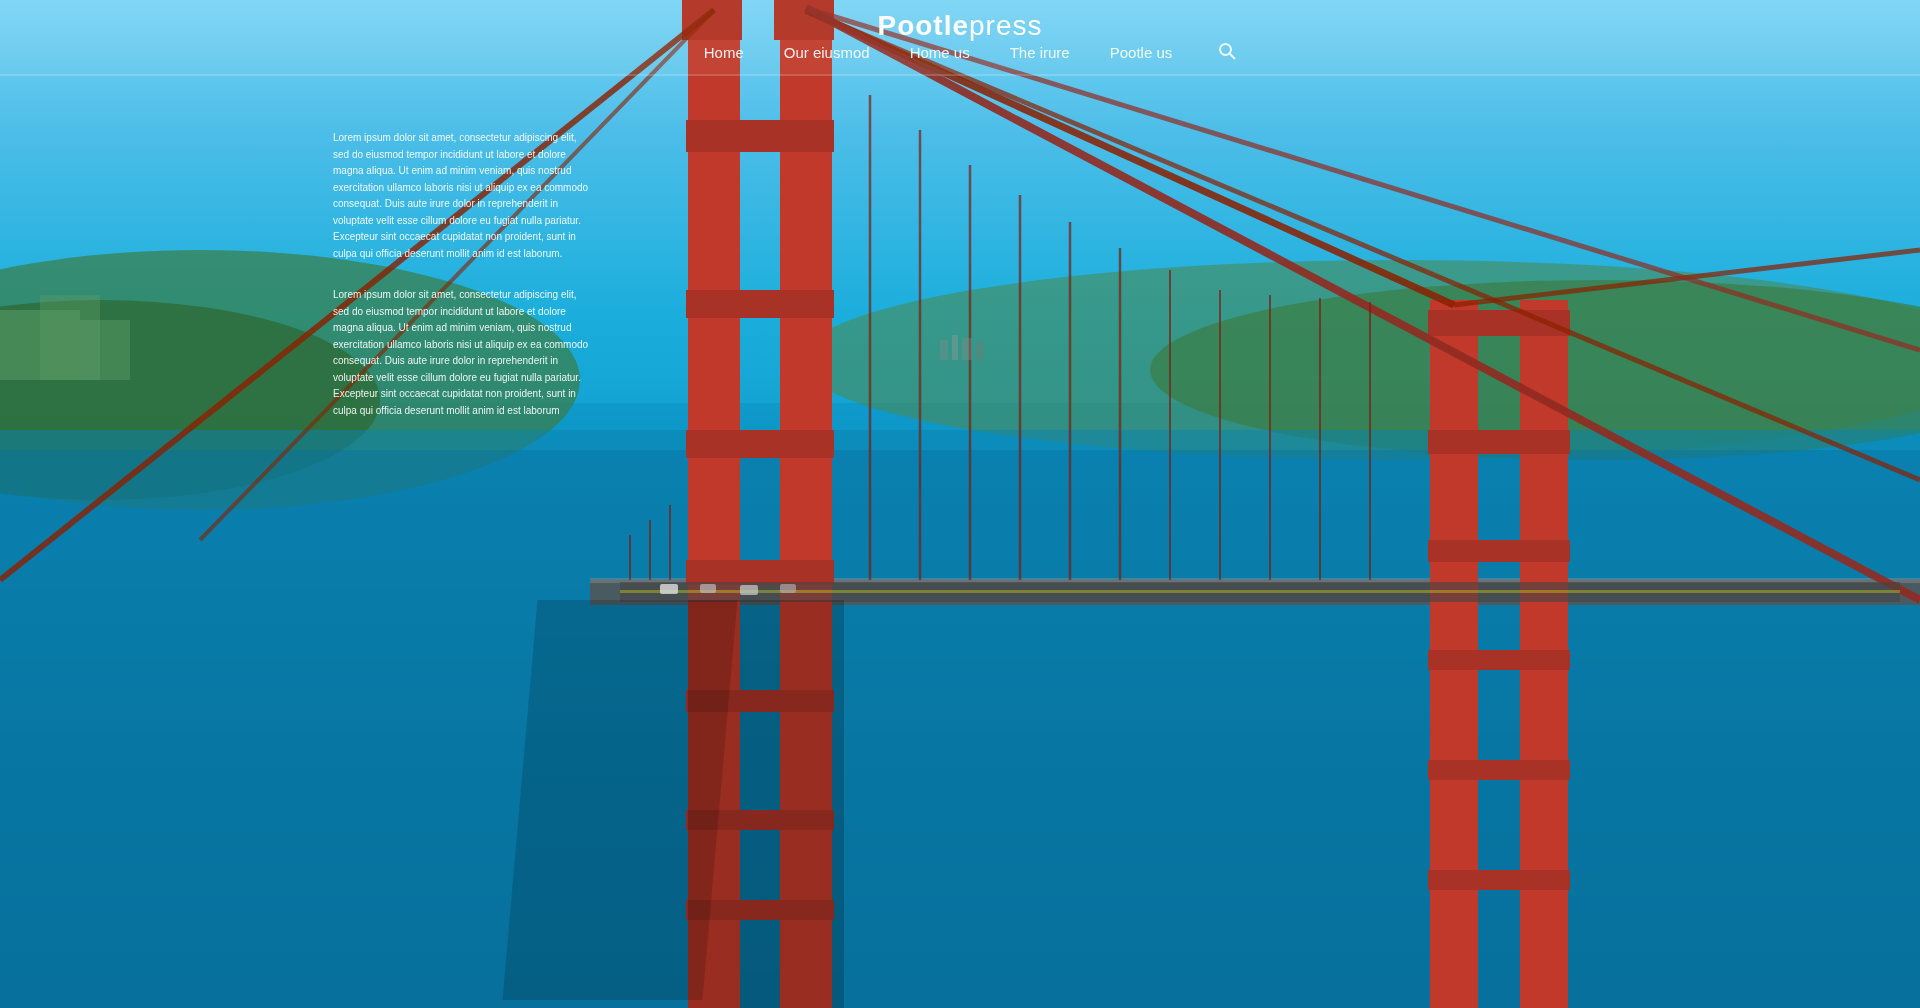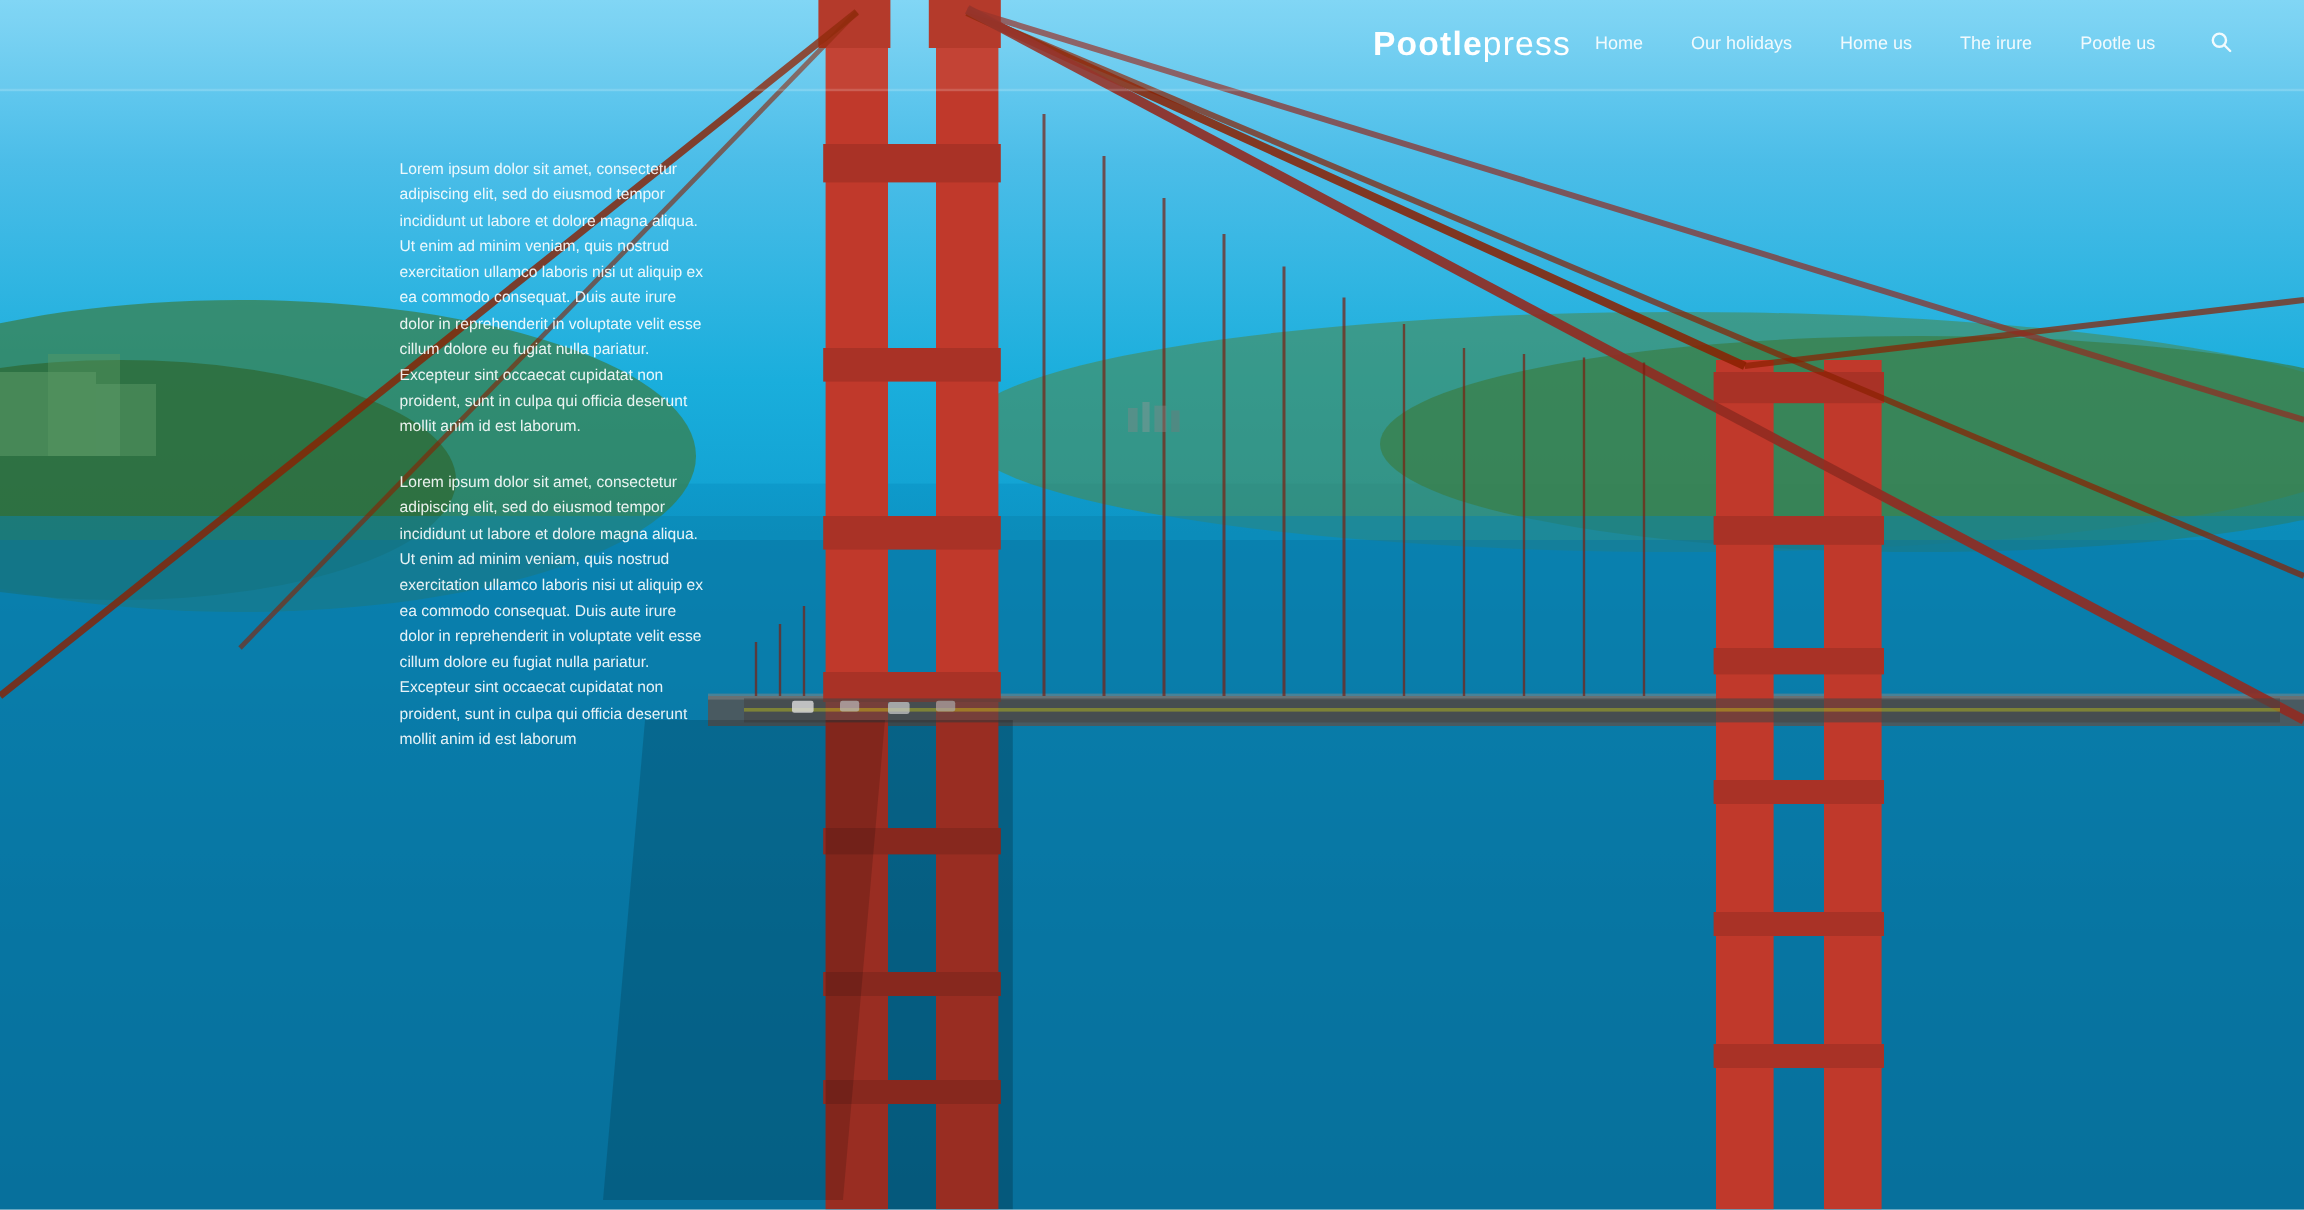--- a/index.html
+++ b/index.html
@@ -56,25 +56,26 @@
 
     
     .navbar {
       position: absolute;
       top: 0;
       left: 0;
       width: 100%;
       height: 75px;
       display: flex;
       align-items: center;
-      justify-content: flex-end;
+      justify-content: center;
       padding: 0 60px;
       z-index: 10;
       background: rgba(255,255,255,0.05);
       border-bottom: 1px solid rgba(255,255,255,0.15);
+      flex-direction: column;
     }
 
     .logo {
       font-size: 28px;
       color: #ffffff;
       font-weight: 300;
       letter-spacing: 1px;
     }
 
     .logo-bold {
@@ -114,21 +115,21 @@
     .content-overlay {
       position: absolute;
       top: 130px;
       left: 333px;
       width: 260px;
       z-index: 10;
     }
 
     .content-paragraph {
       color: rgba(255, 255, 255, 0.9);
-      font-size: 13px;
+      font-size: 10px;
       line-height: 1.65;
       margin-bottom: 25px;
       font-weight: 300;
     }
 
     
     .navbar-divider {
       position: absolute;
       top: 75px;
       left: 0;
@@ -233,21 +234,21 @@
     <rect x="976" y="342" width="7" height="18" fill="#777" opacity="0.4"></rect>
   </svg>
 
   <nav class="navbar">
     <div class="logo">
       <span class="logo-bold">Pootle</span><span class="logo-thin">press</span>
     </div>
     <div style="display:flex; align-items:center; gap:36px;padding-left:20px;">
       <ul class="nav-links">
         <li><a>Home</a></li>
-        <li><a>Our holidays</a></li>
+        <li><a>Our eiusmod</a></li>
         <li><a>Home us</a></li>
         <li><a>The irure</a></li>
         <li><a>Pootle us</a></li>
       </ul>
       <button class="search-icon-btn">
         <svg width="18" height="18" viewBox="0 0 18 18" fill="none" xmlns="http://www.w3.org/2000/svg">
           <circle cx="7.5" cy="7.5" r="5.5" stroke="white" stroke-width="2"></circle>
           <line x1="11.5" y1="11.5" x2="16.5" y2="16.5" stroke="white" stroke-width="2" stroke-linecap="round"></line>
         </svg>
       </button>

